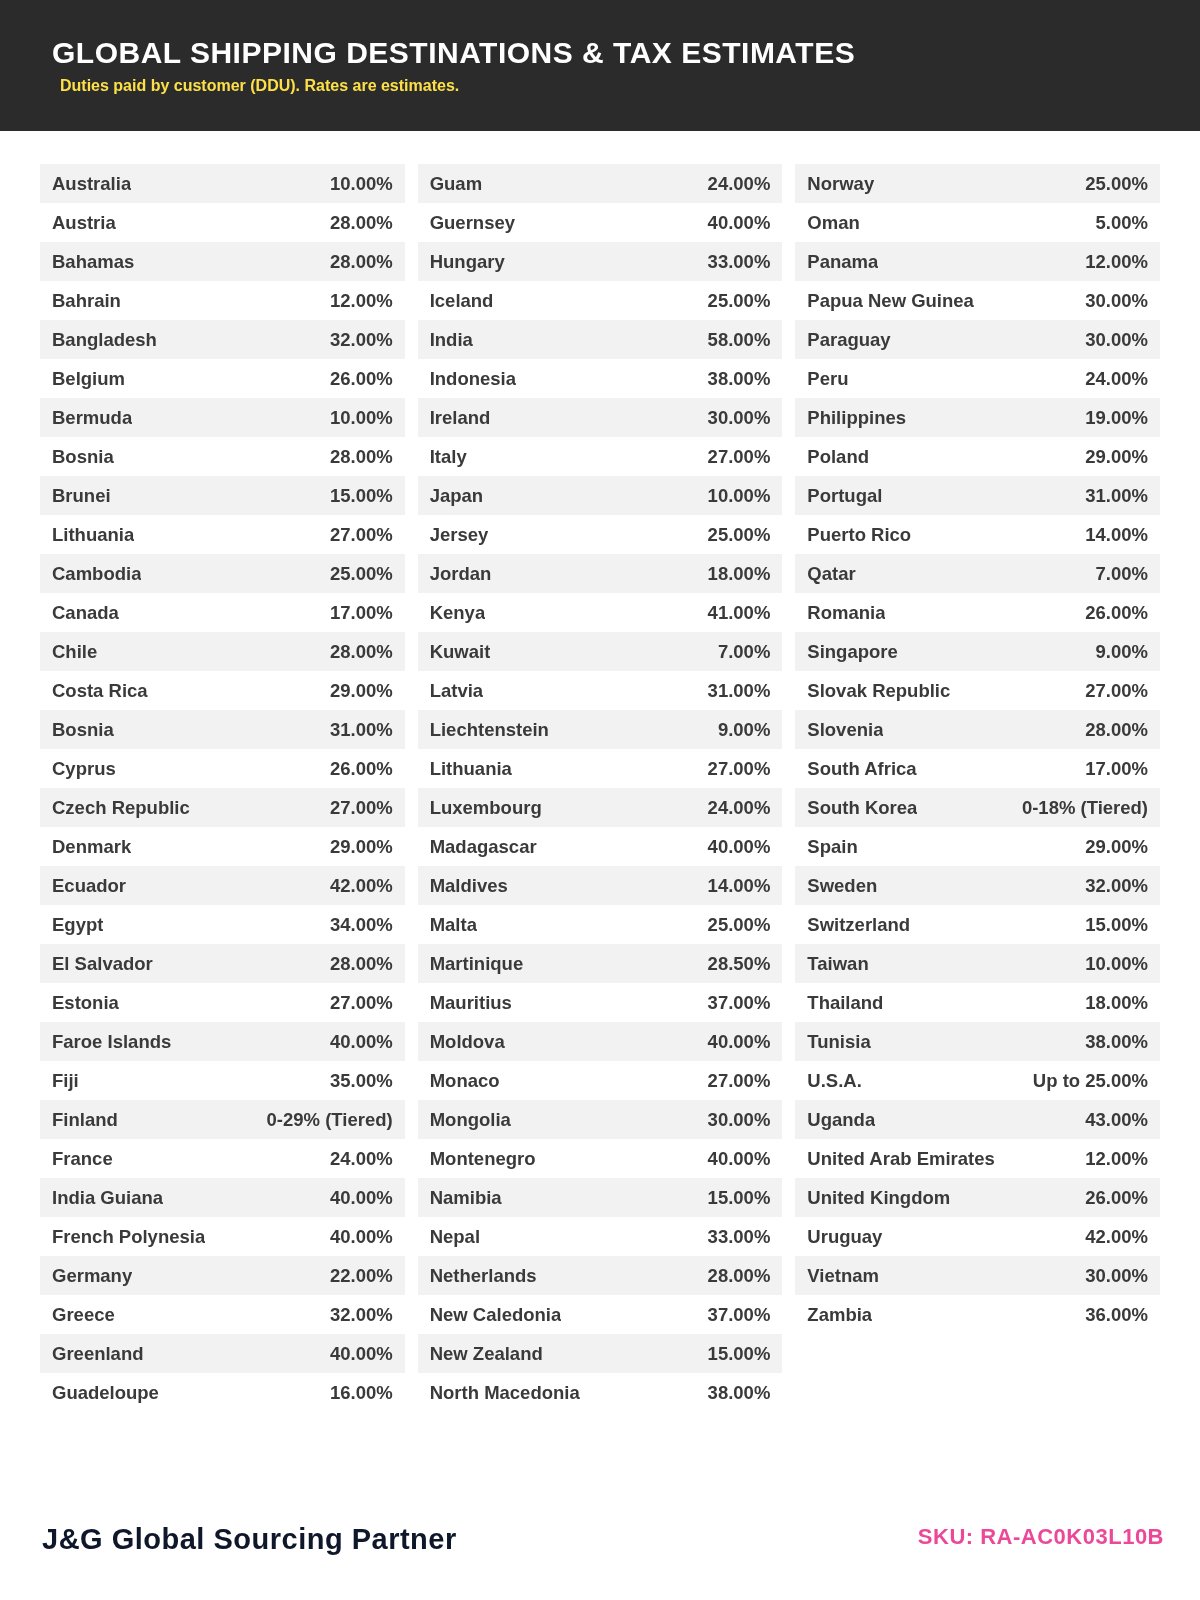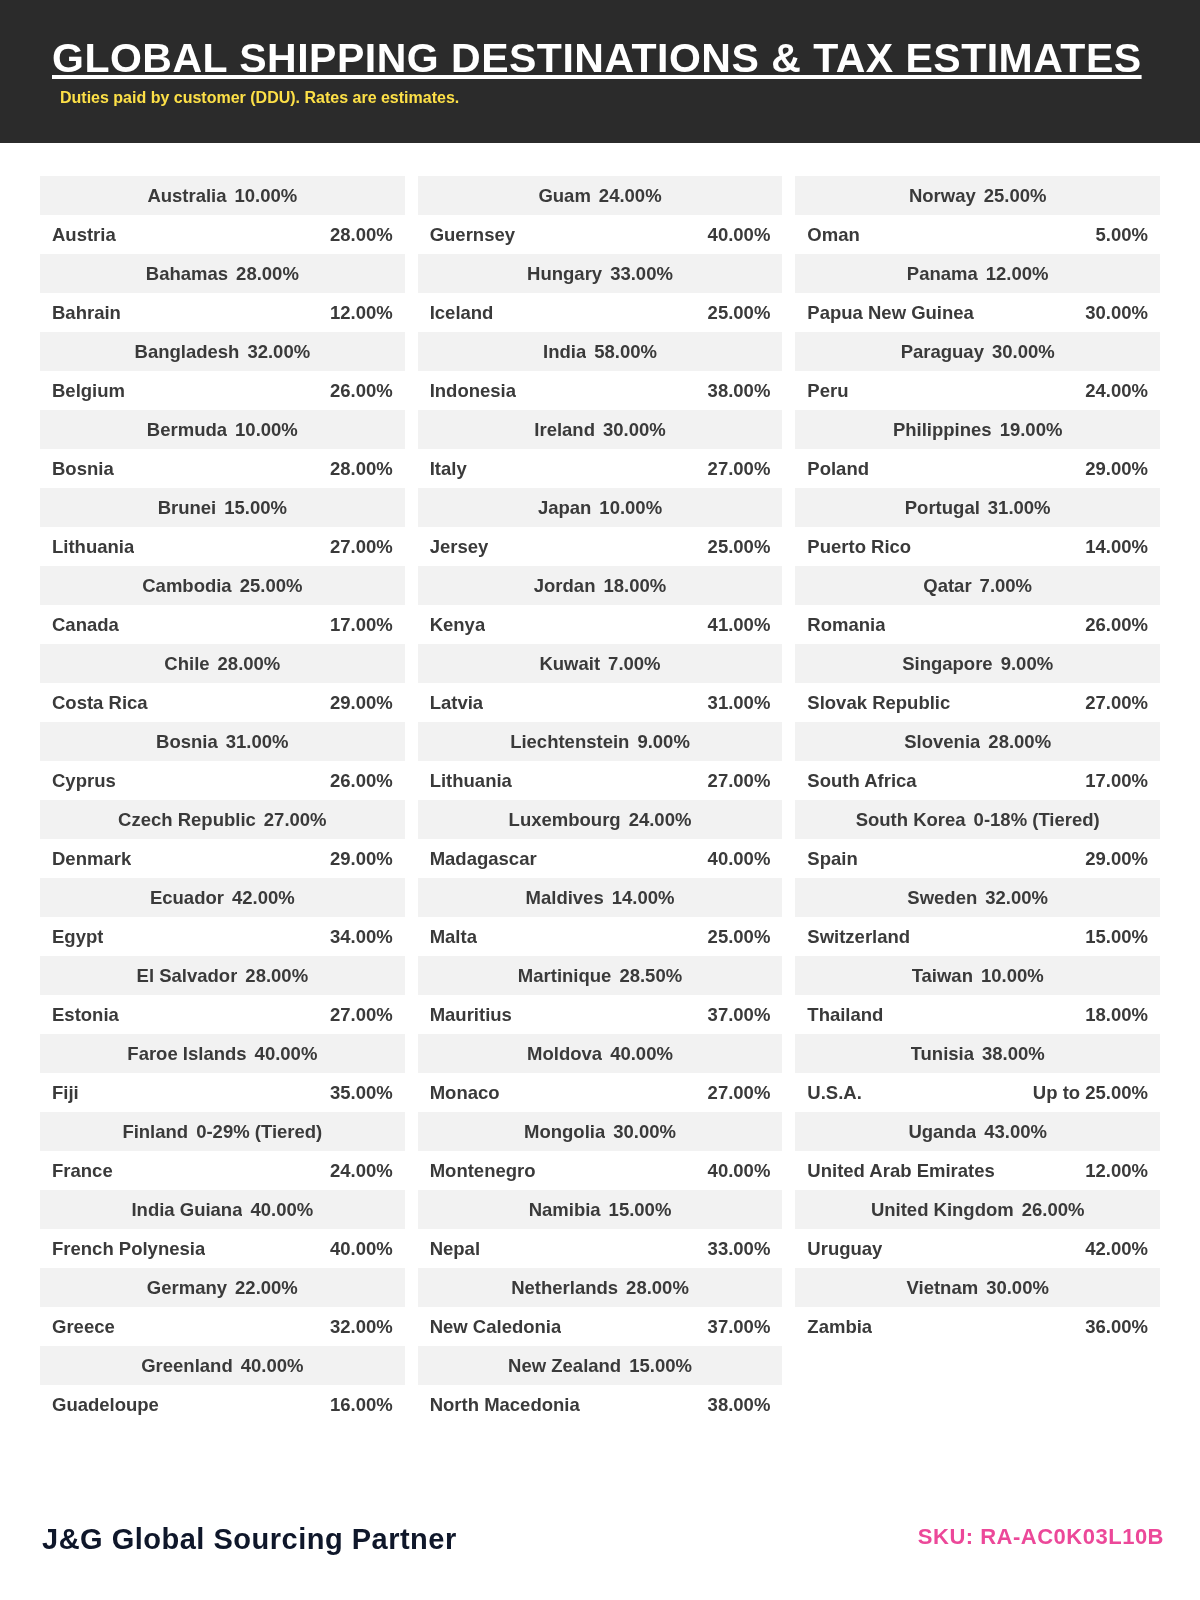--- a/index.html
+++ b/index.html
@@ -12,26 +12,25 @@
     position: relative;
     overflow: hidden;
   }
   .header {
     background: #2b2b2b;
     padding: 36px 52px 28px 52px;
     width: 100%;
   }
   .header .title {
     margin: 0 0 3px 0;
-    font-size: 41px;
+    font-size: 30px;
     line-height: 1.1;
     font-weight: 800;
     letter-spacing: 0.5px;
     color: #ffffff;
-    text-decoration: underline;
   }
   .header .subtitle {
     margin: 8px;
     font-size: 16px;
     font-weight: 700;
     color: #fde047;
   }
   .table-area {
     display: flex;
     gap: 13px;
@@ -48,21 +47,20 @@
     justify-content: space-between;
     align-items: center;
     padding: 0 12px;
     font-size: 18.5px;
     font-weight: 700;
     color: #3a3a3a;
     white-space: nowrap;
   }
   .row.shaded {
     background: #f2f2f2;
-    justify-content: center;
   }
   .row .country {
     overflow: hidden;
     text-overflow: ellipsis;
     margin-right: 8px;
   }
   .footer-brand {
     position: absolute;
     left: 42px;
     bottom: 44px;

